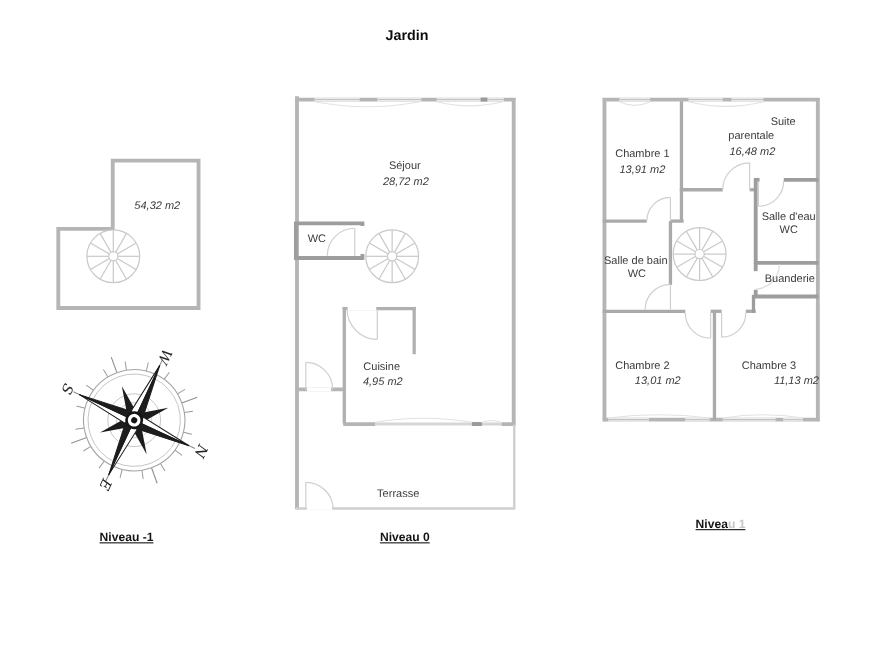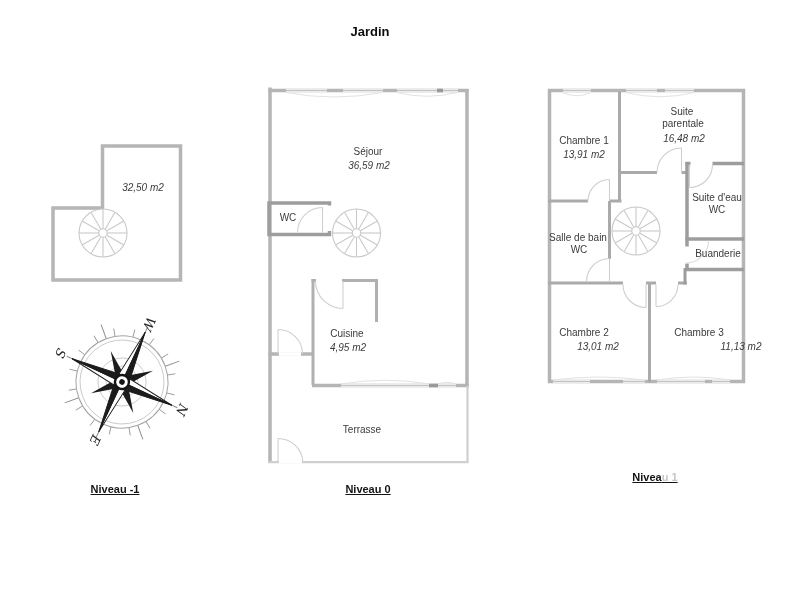--- a/index.html
+++ b/index.html
@@ -265,41 +265,41 @@
       <text x="0" y="-66">N</text>
       <text x="64" y="0">E</text>
       <text x="0" y="68">S</text>
       <text x="-64" y="0">W</text>
     </g>
   </g>
 </svg>
 
   <div class="lbl title" style="left:370px;top:25px">Jardin</div>
 
-  <div class="lbl area" style="left:143px;top:181px">32,50 m2</div>
+  <div class="lbl area" style="left:143px;top:181px">54,32 m2</div>
 
   <div class="lbl" style="left:368px;top:145px">Séjour</div>
-  <div class="lbl area" style="left:369px;top:159px">36,59 m2</div>
+  <div class="lbl area" style="left:369px;top:159px">28,72 m2</div>
   <div class="lbl" style="left:288px;top:211px">WC</div>
   <div class="lbl" style="left:347px;top:327px">Cuisine</div>
   <div class="lbl area" style="left:348px;top:341px">4,95 m2</div>
-  <div class="lbl" style="left:362px;top:423px">Terrasse</div>
+  <div class="lbl" style="left:362px;top:443px">Terrasse</div>
 
   <div class="lbl" style="left:584px;top:134px">Chambre 1</div>
   <div class="lbl area" style="left:584px;top:148px">13,91 m2</div>
-  <div class="lbl" style="left:682px;top:105px">Suite</div>
+  <div class="lbl" style="left:712px;top:105px">Suite</div>
   <div class="lbl" style="left:683px;top:117px">parentale</div>
   <div class="lbl area" style="left:684px;top:132px">16,48 m2</div>
-  <div class="lbl" style="left:717px;top:191px">Suite d'eau</div>
+  <div class="lbl" style="left:717px;top:191px">Salle d'eau</div>
   <div class="lbl" style="left:717px;top:203px">WC</div>
   <div class="lbl" style="left:578px;top:231px">Salle de bain</div>
   <div class="lbl" style="left:579px;top:243px">WC</div>
   <div class="lbl" style="left:718px;top:247px">Buanderie</div>
   <div class="lbl" style="left:584px;top:326px">Chambre 2</div>
   <div class="lbl area" style="left:598px;top:340px">13,01 m2</div>
   <div class="lbl" style="left:699px;top:326px">Chambre 3</div>
-  <div class="lbl area" style="left:741px;top:340px">11,13 m2</div>
+  <div class="lbl area" style="left:724px;top:340px">11,13 m2</div>
 
   <div class="lbl level" style="left:115px;top:483px">Niveau -1</div>
   <div class="lbl level" style="left:368px;top:483px">Niveau 0</div>
   <div class="lbl level" style="left:655px;top:471px"><span>Nivea</span><span class="light-part">u 1</span></div>
 
 </div>
 
 </body></html>

